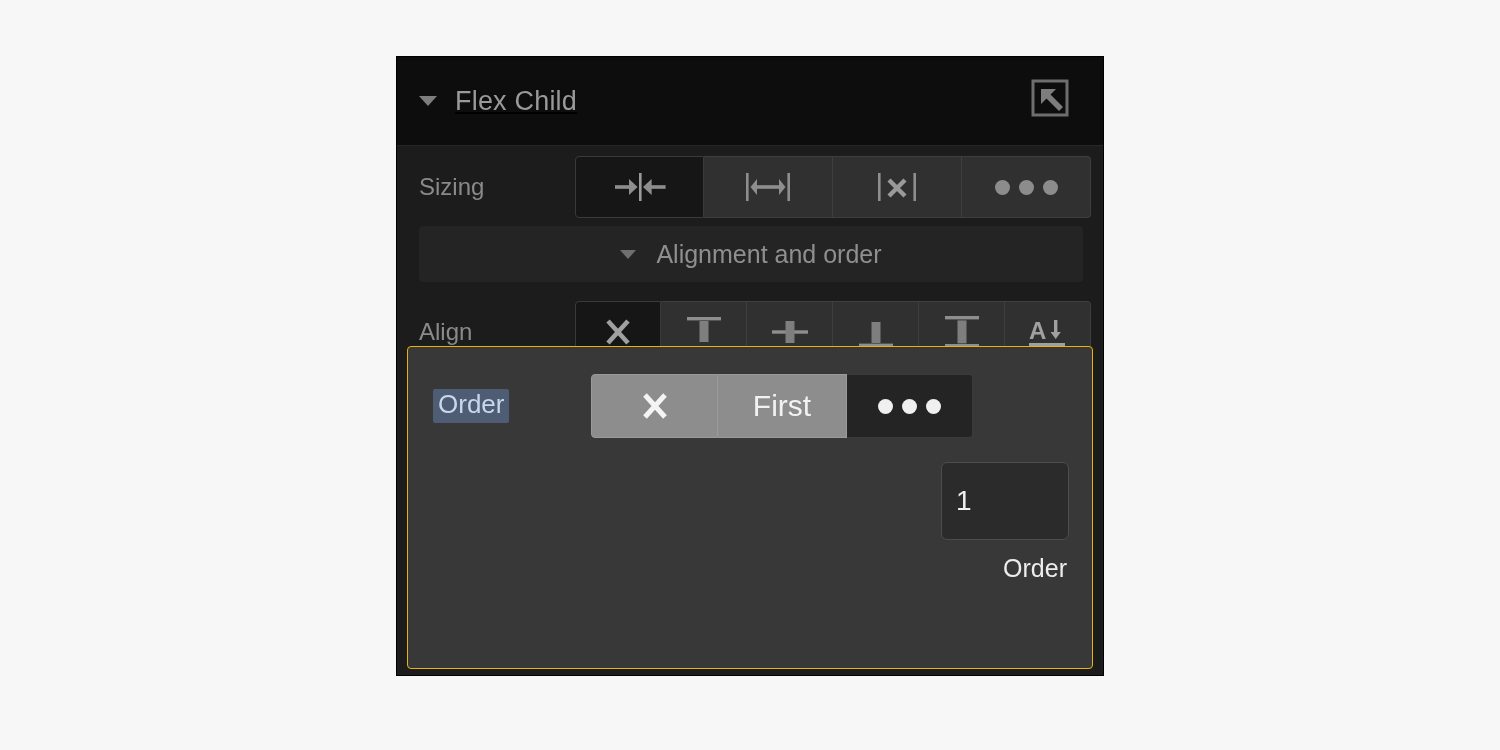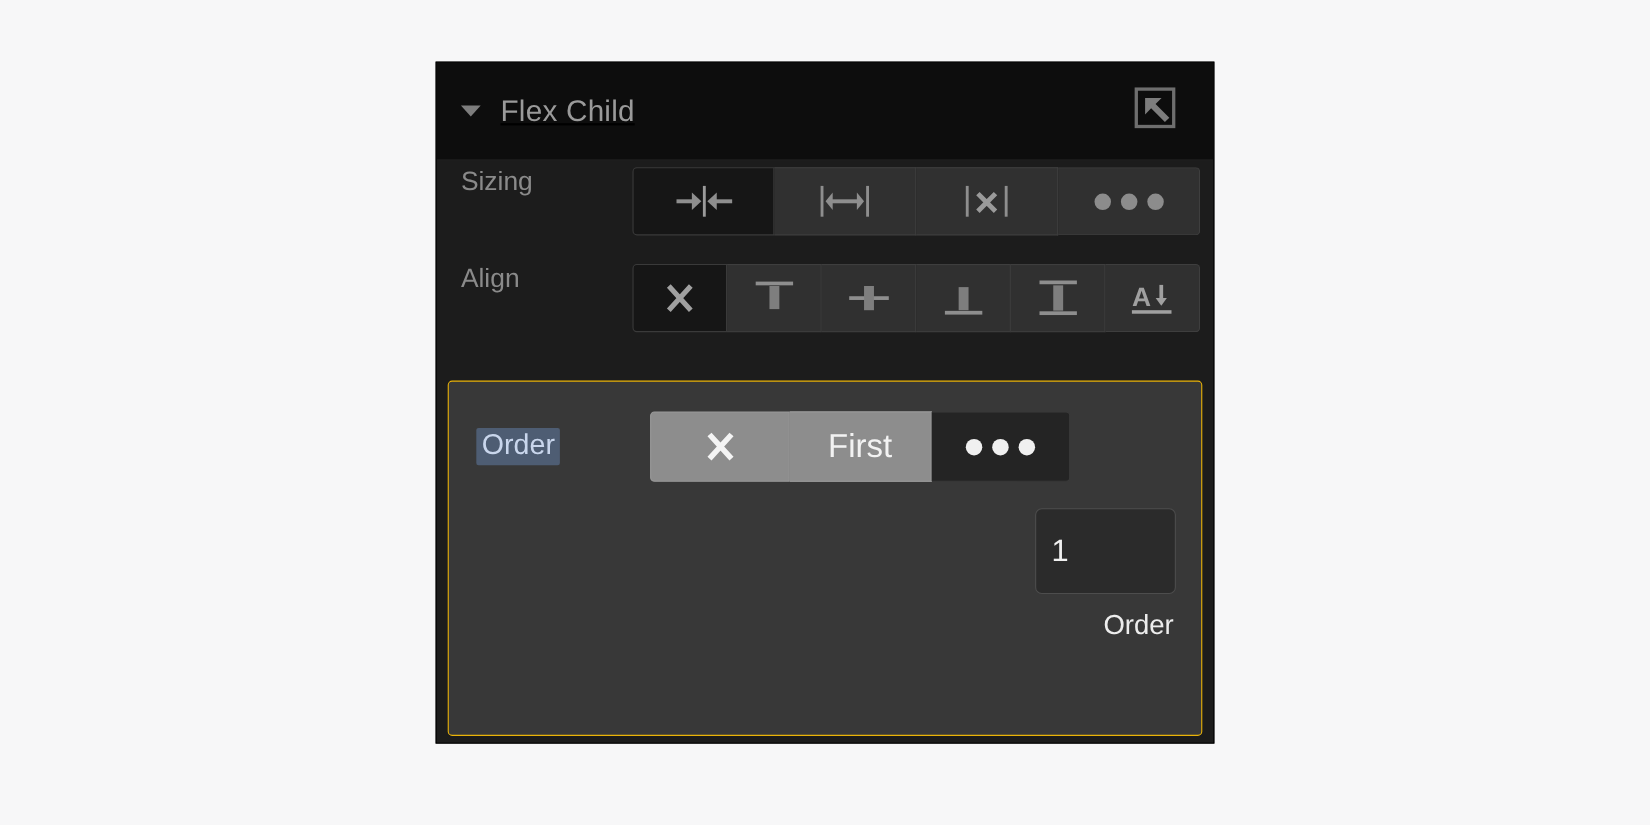--- a/index.html
+++ b/index.html
@@ -72,20 +72,21 @@
   
   .panel-body {
     flex: 1;
     background: #1c1c1c;
     padding: 0;
     position: relative;
   }
 
   .row {
     display: flex;
+    align-items: center;
     padding: 12px 20px 0 22px;
     box-sizing: border-box;
   }
   .row-label {
     color: #8a8a8a;
     font-size: 24px;
     width: 156px;
     flex: none;
   }
 
@@ -313,20 +314,24 @@
             <div class="dots">
               <div class="dot"></div>
                 <div class="dot"></div>
                 <div class="dot"></div>
             </div>
           </div>
 
         </div>
       </div>
 
+      <div class="subsection">
+        <div class="caret-sm"></div>
+        <div class="subsection-label">Alignment and order</div>
+      </div>
 
       <div class="row align-row">
         <div class="row-label">Align</div>
         <div class="seg">
 
           <div class="seg-btn active">
             <svg width="40" height="36" viewBox="0 0 40 36">
               <path d="M10 7 L30 29 M30 7 L10 29" stroke="#a0a0a0" stroke-width="4.6"></path>
             </svg>
           </div>

